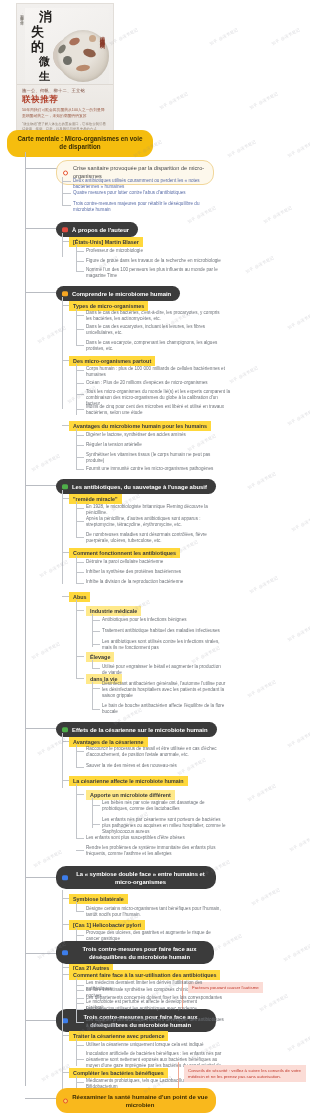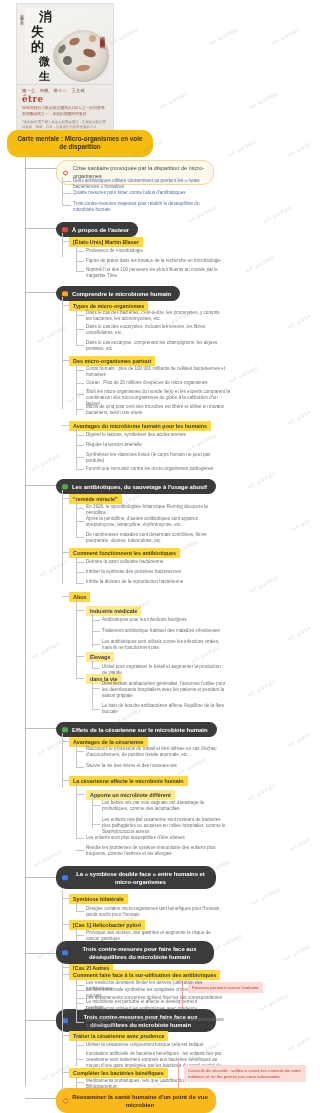--- a/index.html
+++ b/index.html
@@ -268,21 +268,21 @@
         <span class="ct-1">消</span>
         <span class="ct-2">失</span>
         <span class="ct-2">的</span>
         <span class="ct-3">微</span>
         <span class="ct-3">生</span>
         <span class="ct-4">物</span>
       </div>
       <div class="cover-sub">滥用抗生素引发的健康危机</div>
       <div class="cover-band">
         <div class="band-l1">施一公、何帆、柳十二、王立铭</div>
-        <div class="band-l2">être</div>
+        <div class="band-l2">联袂推荐</div>
         <div class="band-l3">50年间我们可能会将抗菌药从100人之一的剂量降至细菌耐药之一，未知的病菌悄悄复苏</div>
         <div class="band-l4">"微生物组"是了解人体生态的重要窗口，它将改变我们看待健康、疾病、衰老，以及我们与世界关系的方式</div>
       </div>
     </div>
   </div>
 
   <div class="map">
 
     <div class="root-node">Carte mentale : Micro-organismes en voie de disparition</div>
     <div class="spine"></div>

